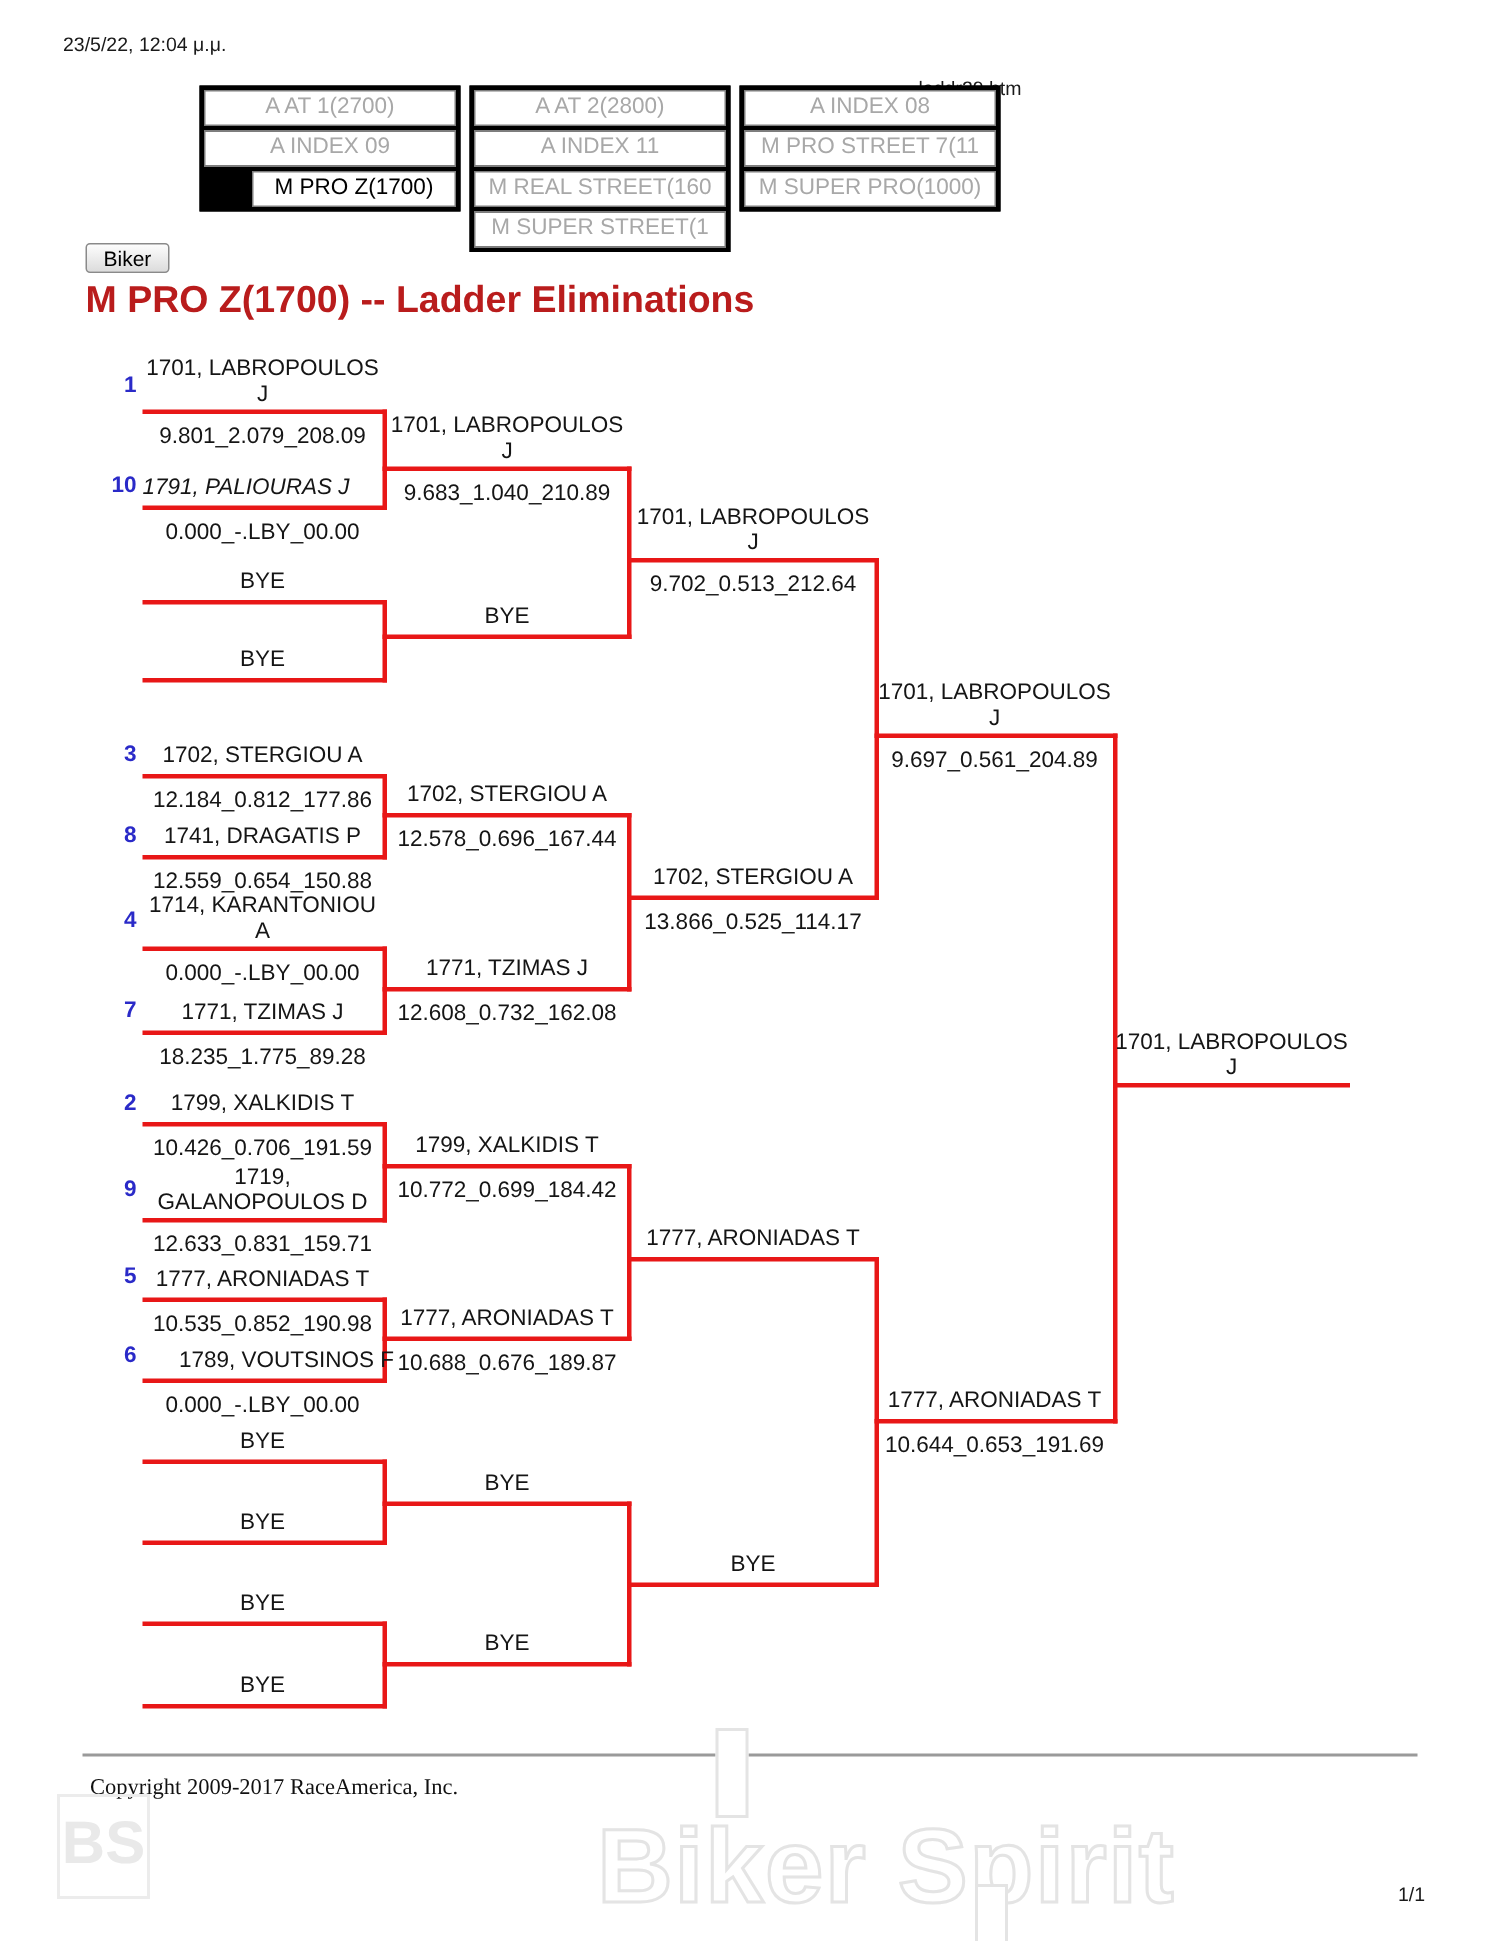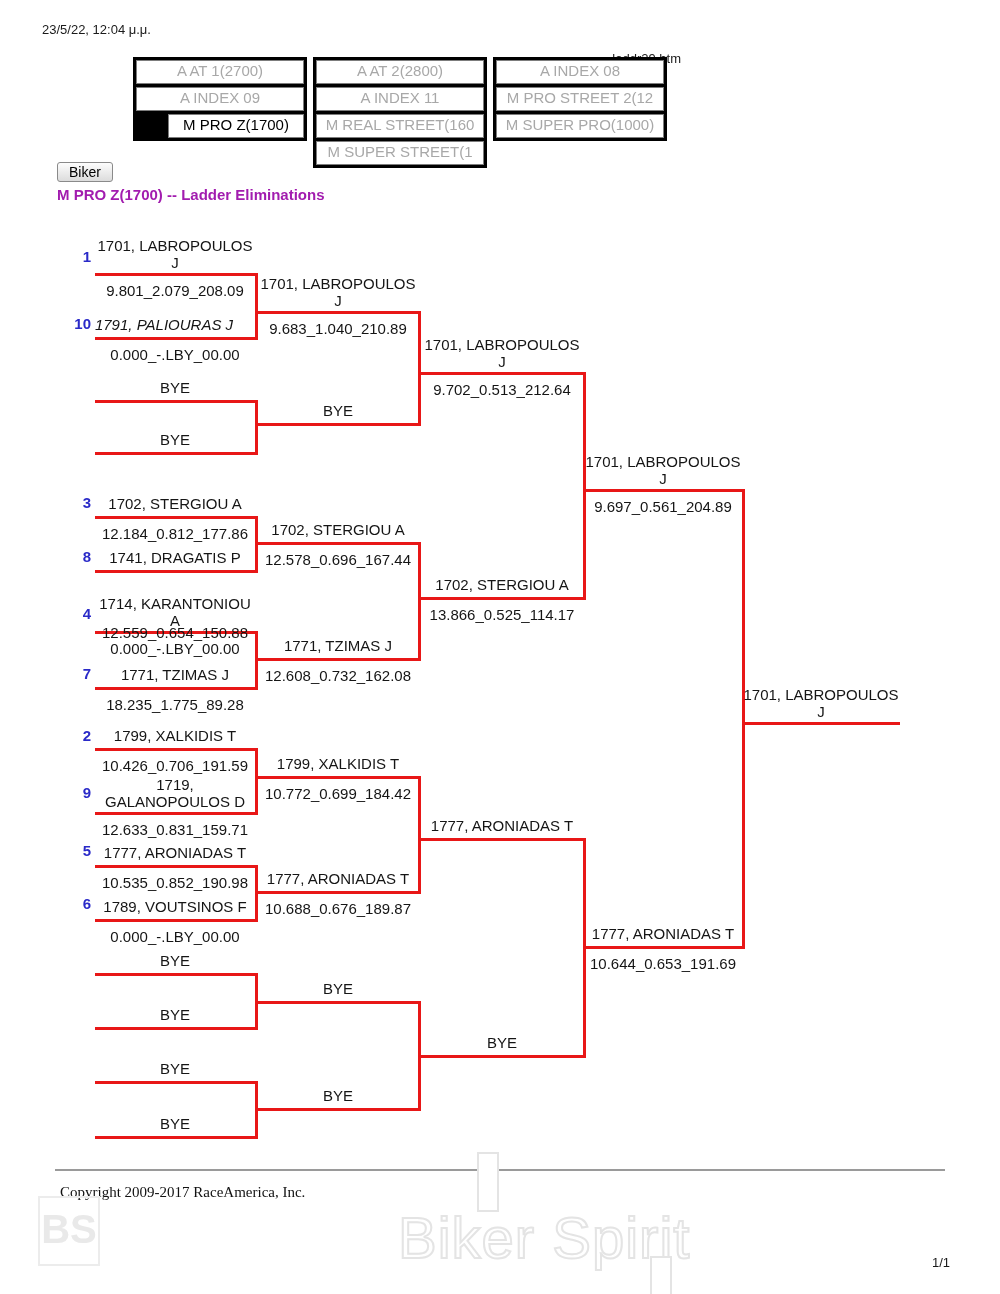--- a/index.html
+++ b/index.html
@@ -12,32 +12,32 @@
   .navcol{border:3px solid #000;background:#000;display:flex;flex-direction:column;gap:3px;width:168px;align-self:flex-start;}
   .navbtn{height:22px;background:#fff;border:1px solid #7d7d7d;color:#a8a8a8;font-size:15px;
           font-family:"Liberation Sans",sans-serif;line-height:20px;text-align:center;
           white-space:nowrap;overflow:hidden;padding:0 1px;cursor:pointer;}
   .navbtn.sel{color:#000;margin-left:32px;}
   
   .printbtn{position:absolute;left:57px;top:162px;padding:1px 11px;font-size:14px;
             font-family:"Liberation Sans",sans-serif;color:#000;background:linear-gradient(#fdfdfd,#dcdcdc);
             border:1px solid #8a8a8a;border-radius:3px;cursor:pointer;}
   
-  .heading{position:absolute;left:57px;top:186px;font-size:15px;font-weight:bold;color:#a21caf;}
+  .heading{position:absolute;left:57px;top:186px;font-size:25px;font-weight:bold;color:#b91c1c;}
   
   .hl{position:absolute;height:3px;background:#e81717;}
   .vl{position:absolute;width:3px;background:#e81717;}
   .bname,.bres{position:absolute;width:164px;text-align:center;font-size:15px;line-height:17px;color:#151515;}
   .bres{white-space:nowrap;}
   .seed{position:absolute;left:53px;width:38px;text-align:right;font-size:15px;line-height:17px;
         font-weight:bold;color:#2a2ac8;}
   
   .rule{position:absolute;left:55px;top:1169px;width:890px;height:2px;background:#9a9a9a;}
   .copyright{position:absolute;left:60px;top:1184px;font-family:"Liberation Serif",serif;font-size:15px;color:#111;}
-  .wm-text{position:absolute;left:398px;top:1204px;font-size:58px;font-weight:normal;letter-spacing:1px;
+  .wm-text{position:absolute;left:398px;top:1204px;font-size:70px;font-weight:bold;letter-spacing:1px;
            color:rgba(255,255,255,0);-webkit-text-stroke:2px #e4e4e4;white-space:nowrap;}
   .wm-bs{position:absolute;left:38px;top:1196px;width:58px;height:66px;border:2px solid #ececec;
          font-size:40px;font-weight:bold;color:#e9e9e9;text-align:center;line-height:62px;}
   .wm-bar{position:absolute;background:#fff;border:2px solid #e4e4e4;}
   .furl{position:absolute;left:42px;top:1255px;font-size:13px;color:#1a1a1a;}
   .fpage{position:absolute;left:880px;top:1255px;width:70px;text-align:right;font-size:13px;color:#1a1a1a;}
 </style>
 </head>
 <body>
 
@@ -53,21 +53,21 @@
       <div class="navbtn sel">M PRO Z(1700)</div>
     </div>
     <div class="navcol">
       <div class="navbtn">A AT 2(2800)</div>
       <div class="navbtn">A INDEX 11</div>
       <div class="navbtn">M REAL STREET(160</div>
       <div class="navbtn">M SUPER STREET(1</div>
     </div>
     <div class="navcol">
       <div class="navbtn">A INDEX 08</div>
-      <div class="navbtn">M PRO STREET 2(12</div>
+      <div class="navbtn">M PRO STREET 7(11</div>
       <div class="navbtn">M SUPER PRO(1000)</div>
     </div>
   </div>
 
   <button class="printbtn">Biker</button>
   <div class="heading">M PRO Z(1700) -- Ladder Eliminations</div>
 
   <div>
 
     <div class="hl" style="left:95px;top:273px;width:163px;"></div>
@@ -137,30 +137,30 @@
     <div class="bname" style="left:82px;top:316px;font-style:italic;">1791, PALIOURAS J</div>
     <div class="bname" style="left:93px;top:379px;">BYE</div>
     <div class="bname" style="left:93px;top:431px;">BYE</div>
     <div class="bname" style="left:93px;top:495px;">1702, STERGIOU A</div>
     <div class="bname" style="left:93px;top:549px;">1741, DRAGATIS P</div>
     <div class="bname" style="left:93px;top:595px;">1714, KARANTONIOU A</div>
     <div class="bname" style="left:93px;top:666px;">1771, TZIMAS J</div>
     <div class="bname" style="left:93px;top:727px;">1799, XALKIDIS T</div>
     <div class="bname" style="left:93px;top:776px;">1719, GALANOPOULOS D</div>
     <div class="bname" style="left:93px;top:844px;">1777, ARONIADAS T</div>
-    <div class="bname" style="left:93px;top:898px;text-align:center;">1789, VOUTSINOS F</div>
+    <div class="bname" style="left:109px;top:898px;text-align:center;">1789, VOUTSINOS F</div>
     <div class="bname" style="left:93px;top:952px;">BYE</div>
     <div class="bname" style="left:93px;top:1006px;">BYE</div>
     <div class="bname" style="left:93px;top:1060px;">BYE</div>
     <div class="bname" style="left:93px;top:1115px;">BYE</div>
 
     <div class="bres" style="left:93px;top:282px;">9.801_2.079_208.09</div>
     <div class="bres" style="left:93px;top:346px;">0.000_-.LBY_00.00</div>
     <div class="bres" style="left:93px;top:525px;">12.184_0.812_177.86</div>
-    <div class="bres" style="left:93px;top:579px;margin-top:45px;">12.559_0.654_150.88</div>
+    <div class="bres" style="left:93px;top:579px;">12.559_0.654_150.88</div>
     <div class="bres" style="left:93px;top:640px;">0.000_-.LBY_00.00</div>
     <div class="bres" style="left:93px;top:696px;">18.235_1.775_89.28</div>
     <div class="bres" style="left:93px;top:757px;">10.426_0.706_191.59</div>
     <div class="bres" style="left:93px;top:821px;">12.633_0.831_159.71</div>
     <div class="bres" style="left:93px;top:874px;">10.535_0.852_190.98</div>
     <div class="bres" style="left:93px;top:928px;">0.000_-.LBY_00.00</div>
 
     <div class="bname" style="left:256px;top:275px;">1701, LABROPOULOS J</div>
     <div class="bres" style="left:256px;top:320px;">9.683_1.040_210.89</div>
     <div class="bname" style="left:256px;top:402px;">BYE</div>

